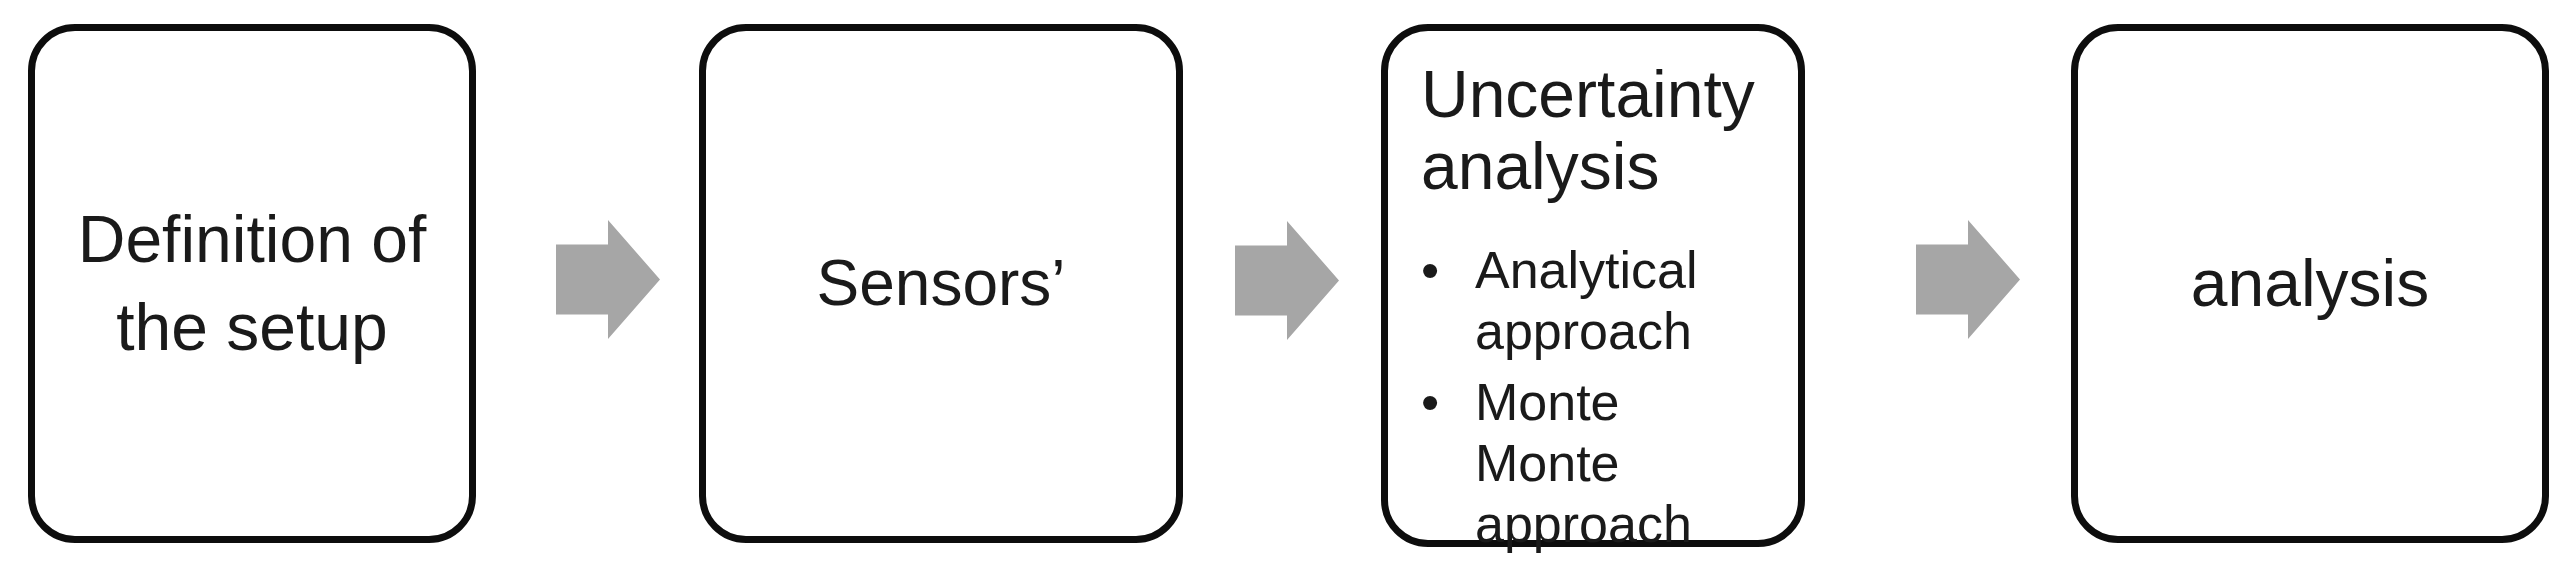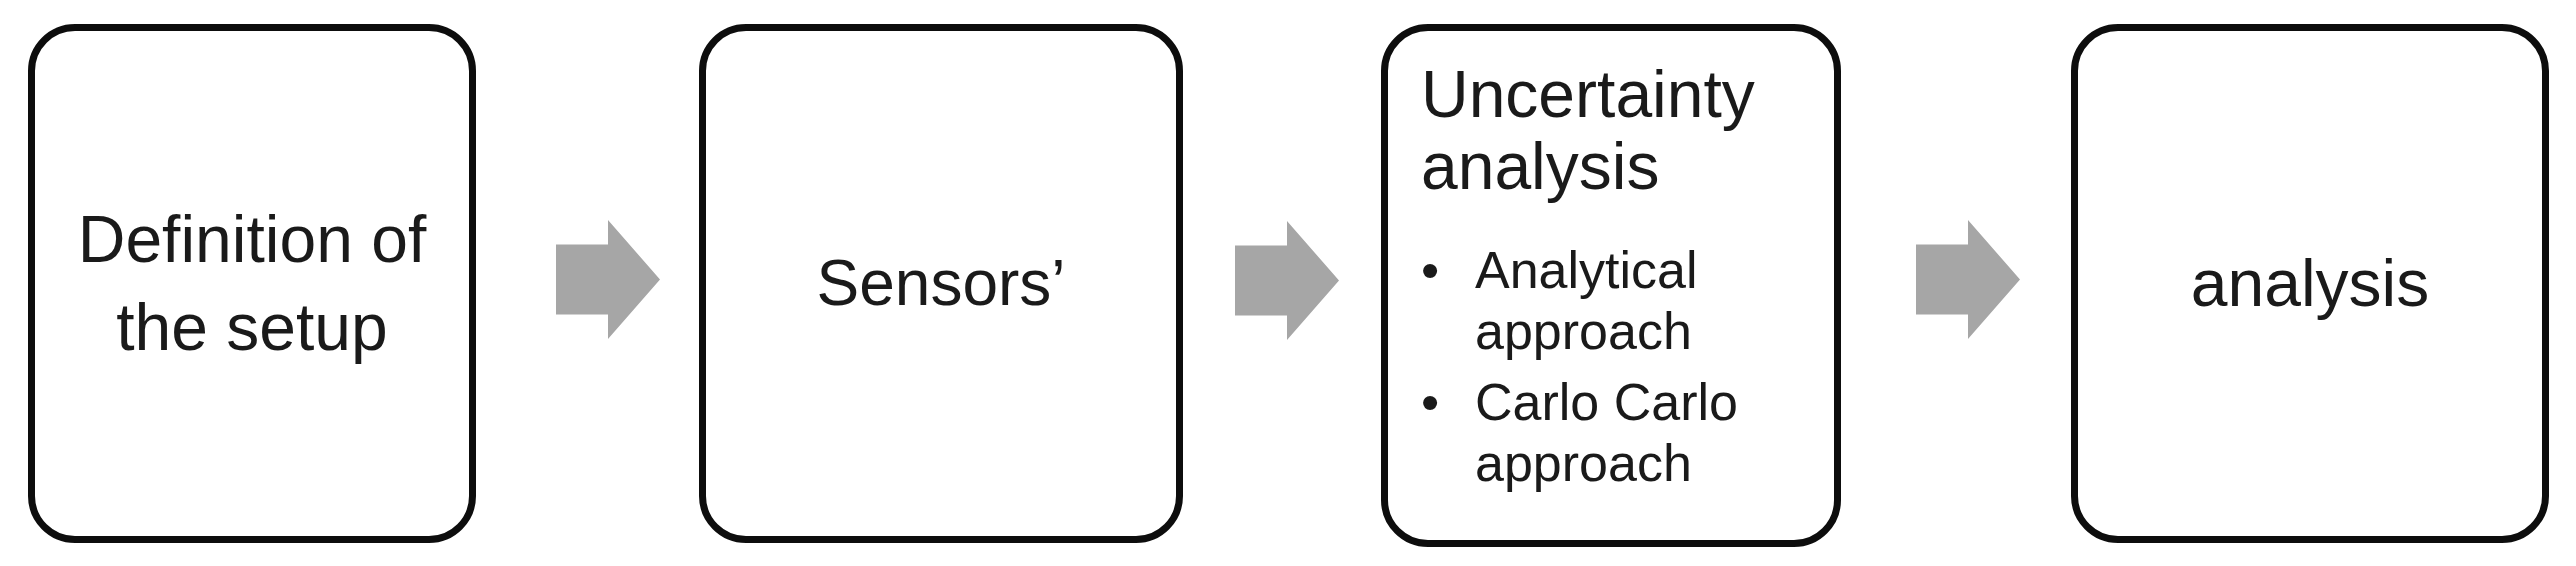--- a/index.html
+++ b/index.html
@@ -30,21 +30,21 @@
     border-radius: 47px;
     color: var(--color-text);
     display: flex;
     flex-direction: column;
     justify-content: center;
   }
   .box .line { text-align: center; white-space: nowrap; }
 
   .box-1 { left: 28px;   width: 448px; font-size: 66px; line-height: 88px; }
   .box-2 { left: 699px;  width: 484px; font-size: 64px; line-height: 89px; }
-  .box-3 { left: 1381px; width: 460px; height: 523px;
+  .box-3 { left: 1381px; width: 424px; height: 523px;
            justify-content: flex-start;
            padding: 27px 25px 0 33px;
            font-size: 66px; line-height: 72px; }
   .box-4 { left: 2071px; width: 478px; font-size: 66px; line-height: 72px; }
 
   .box-3 .title-line { text-align: left; white-space: nowrap; }
 
   .bullet-list { margin-top: 38px; font-size: 52px; line-height: 61px; }
   .bullet-item { display: flex; align-items: flex-start; }
   .bullet-item + .bullet-item { margin-top: 10px; }
@@ -86,21 +86,21 @@
       <div class="title-line">Uncertainty</div>
       <div class="title-line">analysis</div>
     </div>
     <div class="bullet-list">
       <div class="bullet-item">
         <span class="bullet-dot">•</span>
         <span class="bullet-text">Analytical approach</span>
       </div>
       <div class="bullet-item">
         <span class="bullet-dot">•</span>
-        <span class="bullet-text">Carlo Carlo approach</span>
+        <span class="bullet-text">Monte Monte approach</span>
       </div>
     </div>
   </div>
 
   <div class="arrow arrow-3"></div>
 
   <div class="box box-4">
     <div class="line">analysis</div>
   </div>
 

